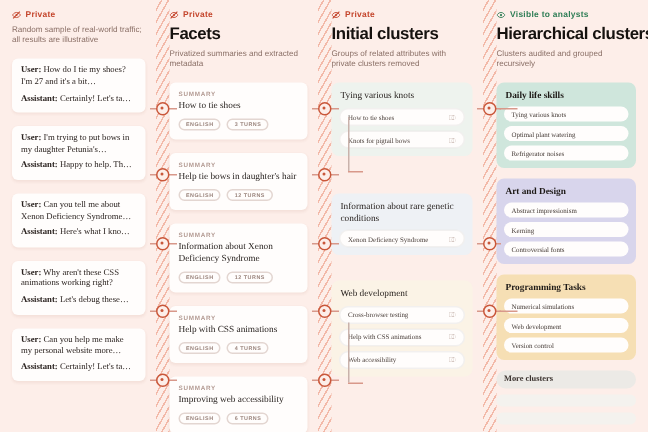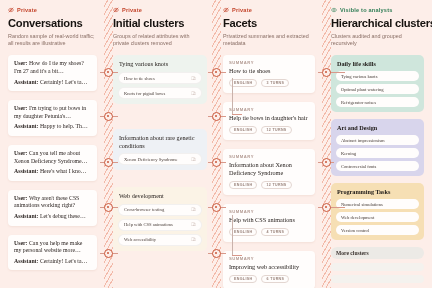--- a/index.html
+++ b/index.html
@@ -107,21 +107,20 @@
 
   <div class="col col1">
     <div class="eyebrow priv">
       <svg width="6" height="6" viewBox="0 0 16 16">
         <path d="M1 8s2.5-4.5 7-4.5S15 8 15 8s-2.5 4.5-7 4.5S1 8 1 8z" fill="none" stroke="#c4452c" stroke-width="1.6"></path>
         <circle cx="8" cy="8" r="1.8" fill="#c4452c"></circle>
         <line x1="2" y1="14" x2="14" y2="2" stroke="#c4452c" stroke-width="1.8"></line>
       </svg>
       <span>Private</span>
     </div>
-    <h1>Conversations</h1>
     <div class="sub">Random sample of real-world traffic; all results are illustrative</div>
 
     <div class="conv">
       <p><b>User:</b><span> How do I tie my shoes? I'm 27 and it's a bit…</span></p>
       <p><b>Assistant:</b><span> Certainly! Let's ta…</span></p>
     </div>
     <div class="conv">
       <p><b>User:</b><span> I'm trying to put bows in my daughter Petunia's…</span></p>
       <p><b>Assistant:</b><span> Happy to help. Th…</span></p>
     </div>
@@ -129,20 +128,74 @@
       <p><b>User:</b><span> Can you tell me about Xenon Deficiency Syndrome…</span></p>
       <p><b>Assistant:</b><span> Here's what I kno…</span></p>
     </div>
     <div class="conv">
       <p><b>User:</b><span> Why aren't these CSS animations working right?</span></p>
       <p><b>Assistant:</b><span> Let's debug these…</span></p>
     </div>
     <div class="conv">
       <p><b>User:</b><span> Can you help me make my personal website more…</span></p>
       <p><b>Assistant:</b><span> Certainly! Let's ta…</span></p>
+    </div>
+  </div>
+
+  <div class="col col2">
+    <div class="eyebrow priv">
+      <svg width="6" height="6" viewBox="0 0 16 16">
+        <path d="M1 8s2.5-4.5 7-4.5S15 8 15 8s-2.5 4.5-7 4.5S1 8 1 8z" fill="none" stroke="#c4452c" stroke-width="1.6"></path>
+        <circle cx="8" cy="8" r="1.8" fill="#c4452c"></circle>
+        <line x1="2" y1="14" x2="14" y2="2" stroke="#c4452c" stroke-width="1.8"></line>
+      </svg>
+      <span>Private</span>
+    </div>
+    <h1>Facets</h1>
+    <div class="sub">Privatized summaries and extracted metadata</div>
+
+    <div class="facet">
+      <div class="lbl">SUMMARY</div>
+      <div class="ttl">How to tie shoes</div>
+      <div class="chips">
+        <span class="chip">ENGLISH</span>
+        <span class="chip">3 TURNS</span>
+      </div>
+    </div>
+    <div class="facet">
+      <div class="lbl">SUMMARY</div>
+      <div class="ttl">Help tie bows in daughter's hair</div>
+      <div class="chips">
+        <span class="chip">ENGLISH</span>
+        <span class="chip">12 TURNS</span>
+      </div>
+    </div>
+    <div class="facet">
+      <div class="lbl">SUMMARY</div>
+      <div class="ttl">Information about Xenon Deficiency Syndrome</div>
+      <div class="chips">
+        <span class="chip">ENGLISH</span>
+        <span class="chip">12 TURNS</span>
+      </div>
+    </div>
+    <div class="facet">
+      <div class="lbl">SUMMARY</div>
+      <div class="ttl">Help with CSS animations</div>
+      <div class="chips">
+        <span class="chip">ENGLISH</span>
+        <span class="chip">4 TURNS</span>
+      </div>
+    </div>
+    <div class="facet">
+      <div class="lbl">SUMMARY</div>
+      <div class="ttl">Improving web accessibility</div>
+      <div class="chips">
+        <span class="chip">ENGLISH</span>
+        <span class="chip">6 TURNS</span>
+      </div>
     </div>
   </div>
 
   <div class="col col3">
     <div class="eyebrow priv">
       <svg width="6" height="6" viewBox="0 0 16 16">
         <path d="M1 8s2.5-4.5 7-4.5S15 8 15 8s-2.5 4.5-7 4.5S1 8 1 8z" fill="none" stroke="#c4452c" stroke-width="1.6"></path>
         <circle cx="8" cy="8" r="1.8" fill="#c4452c"></circle>
         <line x1="2" y1="14" x2="14" y2="2" stroke="#c4452c" stroke-width="1.8"></line>
       </svg>
@@ -181,74 +234,20 @@
         <span>Help with CSS animations</span>
         <span class="glyph">⎄</span>
       </div>
       <div class="irow">
         <span>Web accessibility</span>
         <span class="glyph">⎄</span>
       </div>
     </div>
   </div>
 
-  <div class="col col2">
-    <div class="eyebrow priv">
-      <svg width="6" height="6" viewBox="0 0 16 16">
-        <path d="M1 8s2.5-4.5 7-4.5S15 8 15 8s-2.5 4.5-7 4.5S1 8 1 8z" fill="none" stroke="#c4452c" stroke-width="1.6"></path>
-        <circle cx="8" cy="8" r="1.8" fill="#c4452c"></circle>
-        <line x1="2" y1="14" x2="14" y2="2" stroke="#c4452c" stroke-width="1.8"></line>
-      </svg>
-      <span>Private</span>
-    </div>
-    <h1>Facets</h1>
-    <div class="sub">Privatized summaries and extracted metadata</div>
-
-    <div class="facet">
-      <div class="lbl">SUMMARY</div>
-      <div class="ttl">How to tie shoes</div>
-      <div class="chips">
-        <span class="chip">ENGLISH</span>
-        <span class="chip">3 TURNS</span>
-      </div>
-    </div>
-    <div class="facet">
-      <div class="lbl">SUMMARY</div>
-      <div class="ttl">Help tie bows in daughter's hair</div>
-      <div class="chips">
-        <span class="chip">ENGLISH</span>
-        <span class="chip">12 TURNS</span>
-      </div>
-    </div>
-    <div class="facet">
-      <div class="lbl">SUMMARY</div>
-      <div class="ttl">Information about Xenon Deficiency Syndrome</div>
-      <div class="chips">
-        <span class="chip">ENGLISH</span>
-        <span class="chip">12 TURNS</span>
-      </div>
-    </div>
-    <div class="facet">
-      <div class="lbl">SUMMARY</div>
-      <div class="ttl">Help with CSS animations</div>
-      <div class="chips">
-        <span class="chip">ENGLISH</span>
-        <span class="chip">4 TURNS</span>
-      </div>
-    </div>
-    <div class="facet">
-      <div class="lbl">SUMMARY</div>
-      <div class="ttl">Improving web accessibility</div>
-      <div class="chips">
-        <span class="chip">ENGLISH</span>
-        <span class="chip">6 TURNS</span>
-      </div>
-    </div>
-  </div>
-
   <div class="col col4">
     <div class="eyebrow vis">
       <svg width="6" height="6" viewBox="0 0 16 16">
         <path d="M1 8s2.5-4.5 7-4.5S15 8 15 8s-2.5 4.5-7 4.5S1 8 1 8z" fill="none" stroke="#2e7d55" stroke-width="1.6"></path>
         <circle cx="8" cy="8" r="2" fill="#2e7d55"></circle>
       </svg>
       <span>Visible to analysts</span>
     </div>
     <h1>Hierarchical clusters</h1>
     <div class="sub">Clusters audited and grouped recursively</div>

